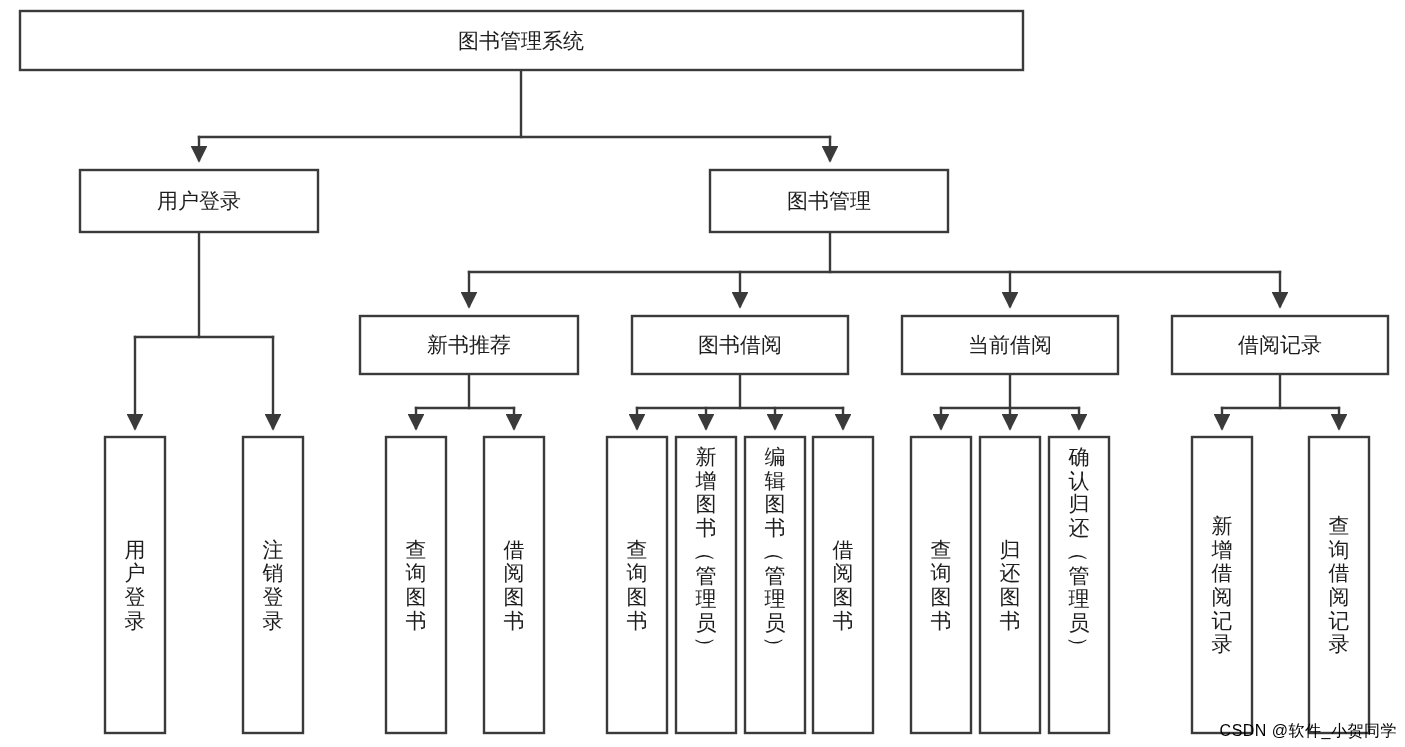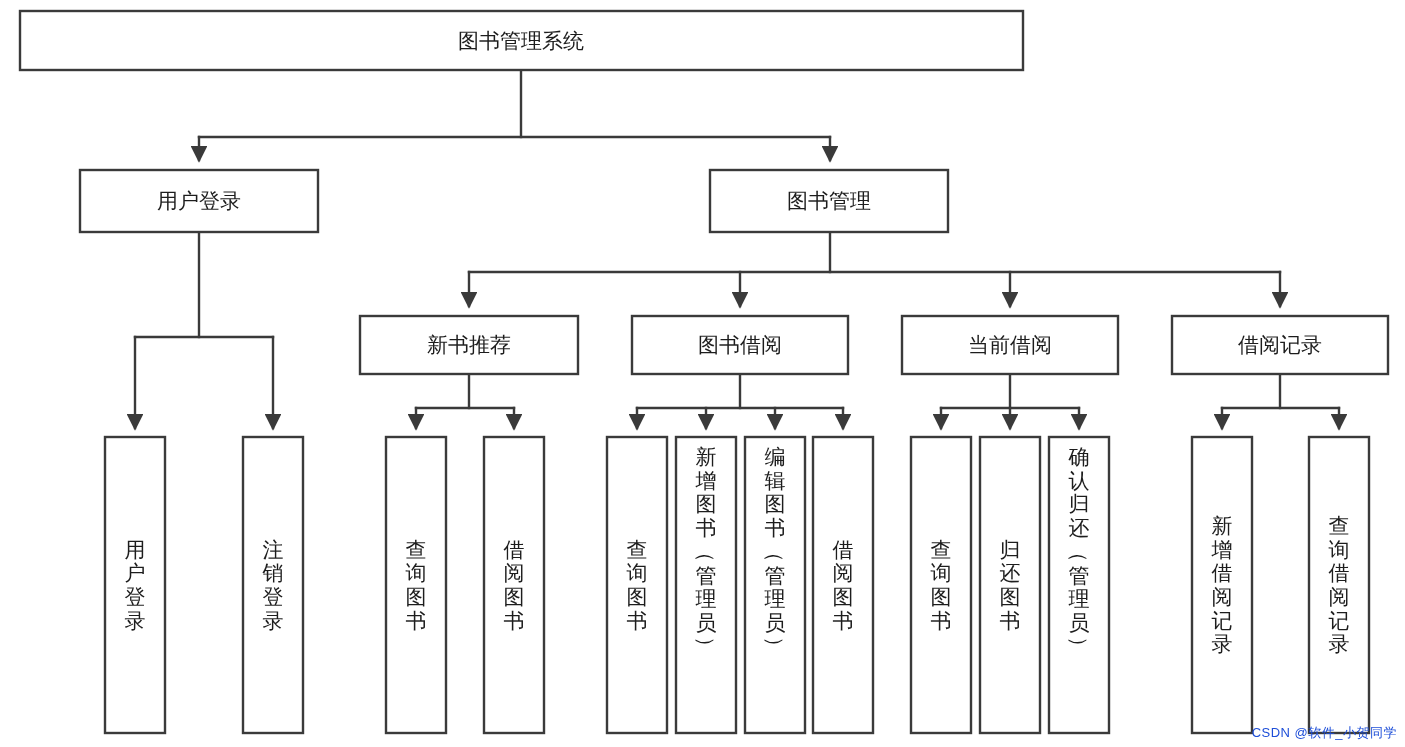--- a/index.html
+++ b/index.html
@@ -59,22 +59,22 @@
     writing-mode: horizontal-tb;
     word-break: break-all;
     white-space: normal;
     pointer-events: none;
   }
   .watermark {
     position: absolute;
     right: 8px;
     bottom: 5px;
     font-family: "Liberation Sans", "DejaVu Sans", sans-serif;
-    font-size: 13px;
-    color: #1d4ed8;
+    font-size: 16px;
+    color: #000000;
     letter-spacing: 0.5px;
     white-space: nowrap;
     margin-top: 16px;
   }
 </style>
 </head>
 <body>
 
 <div id="diagram-root">
 

